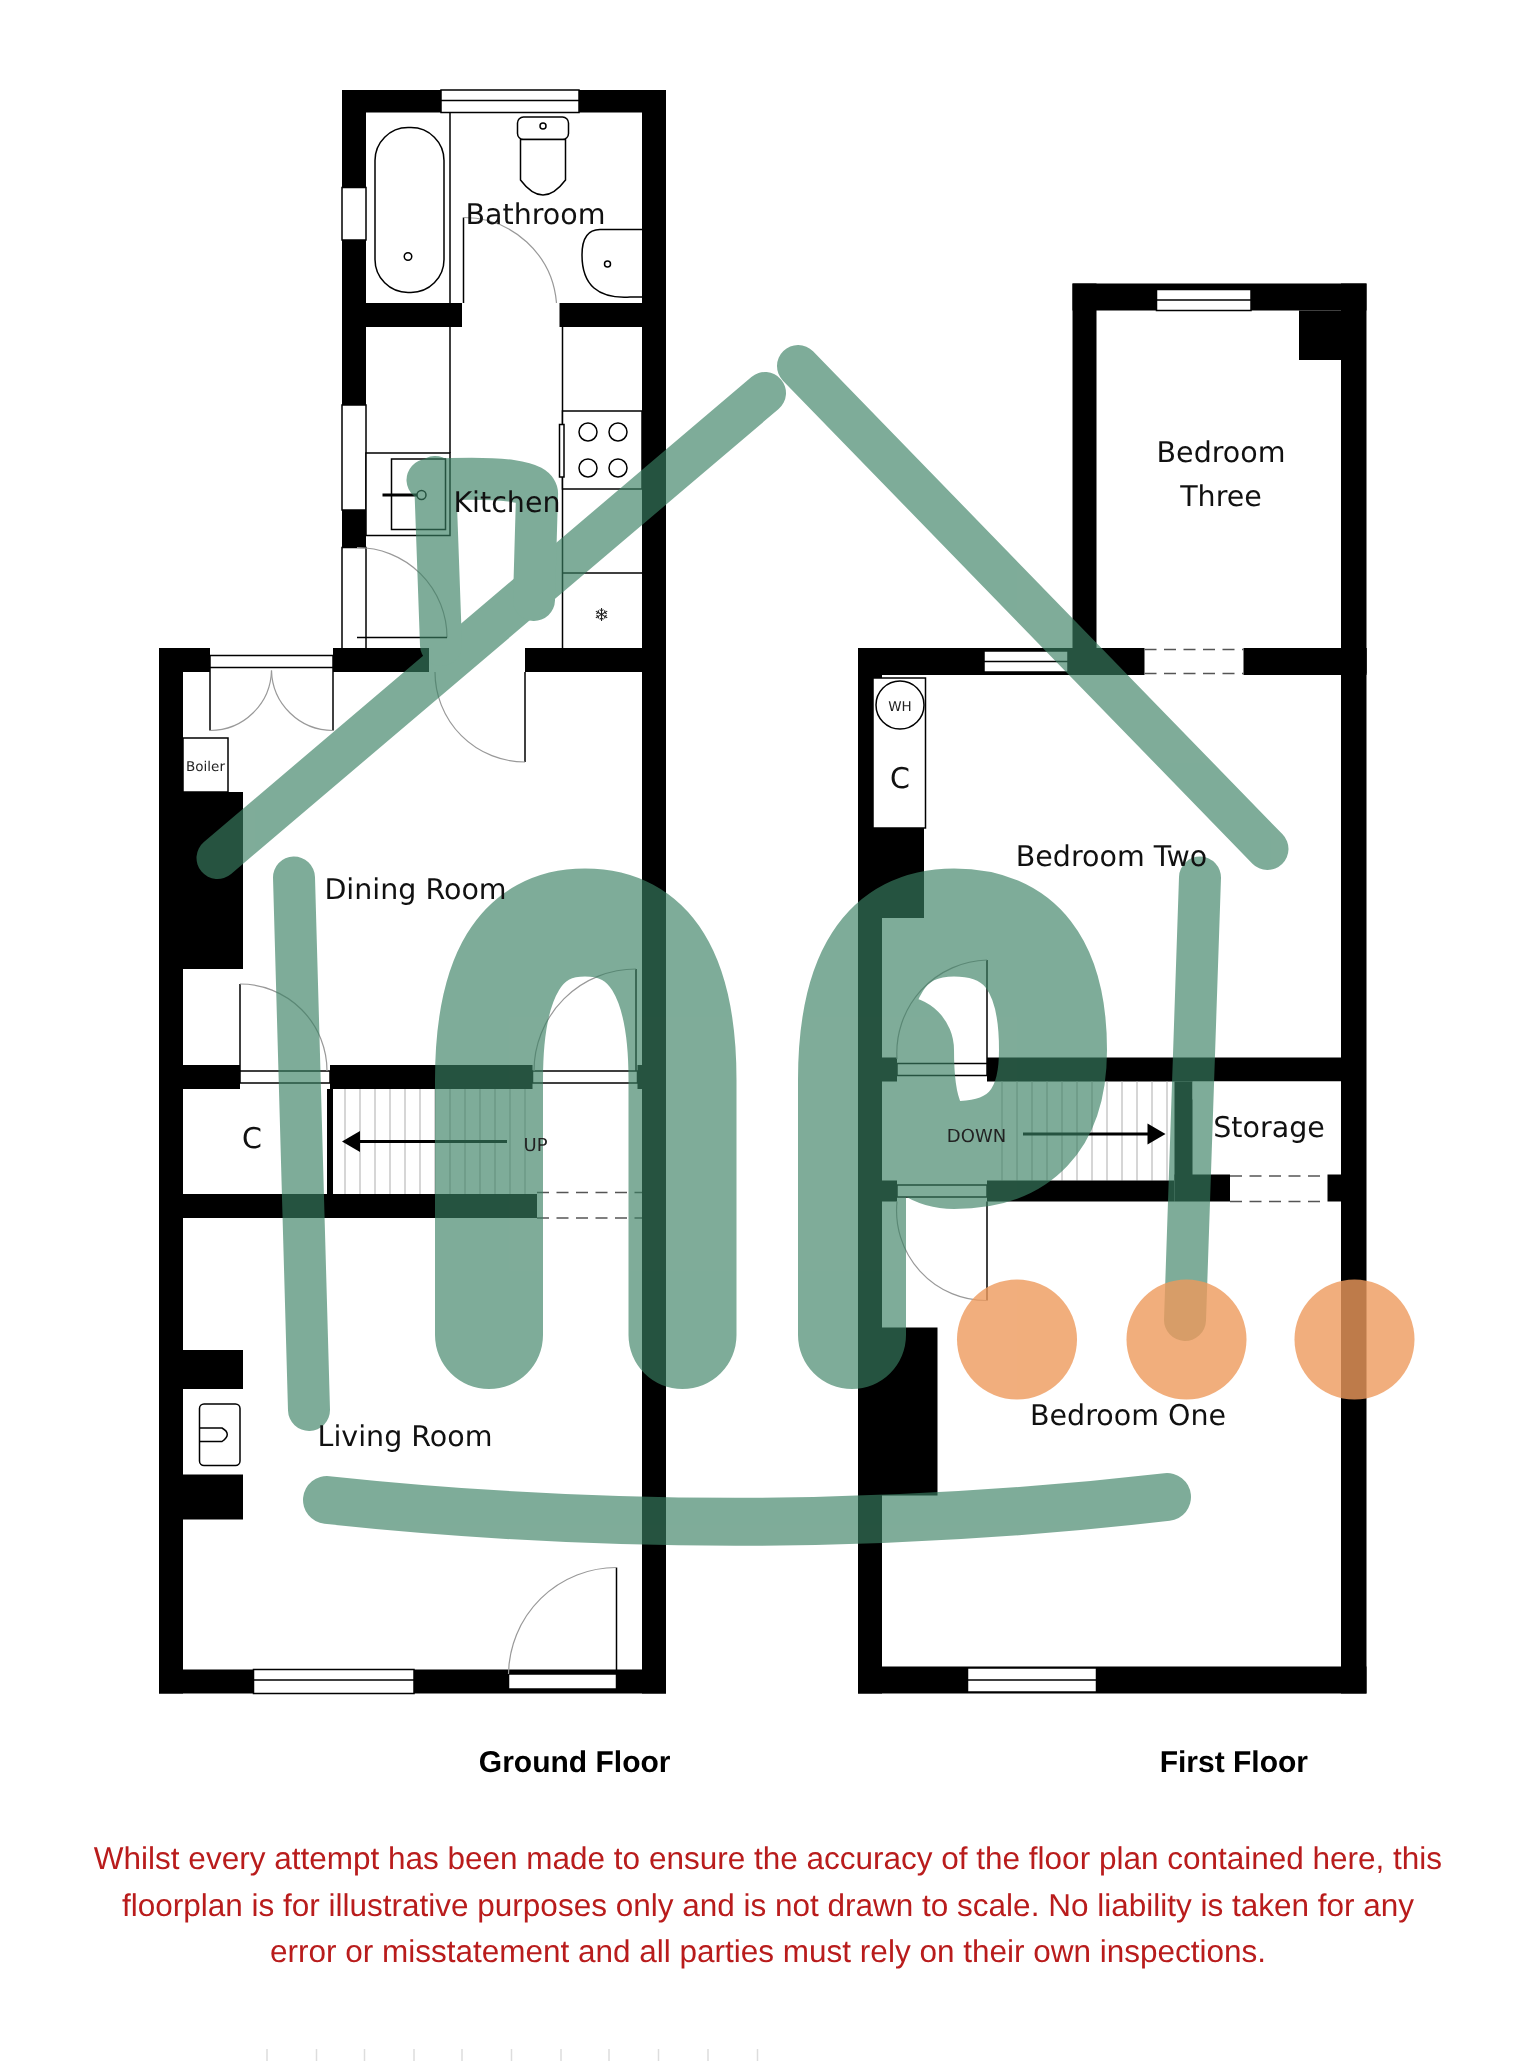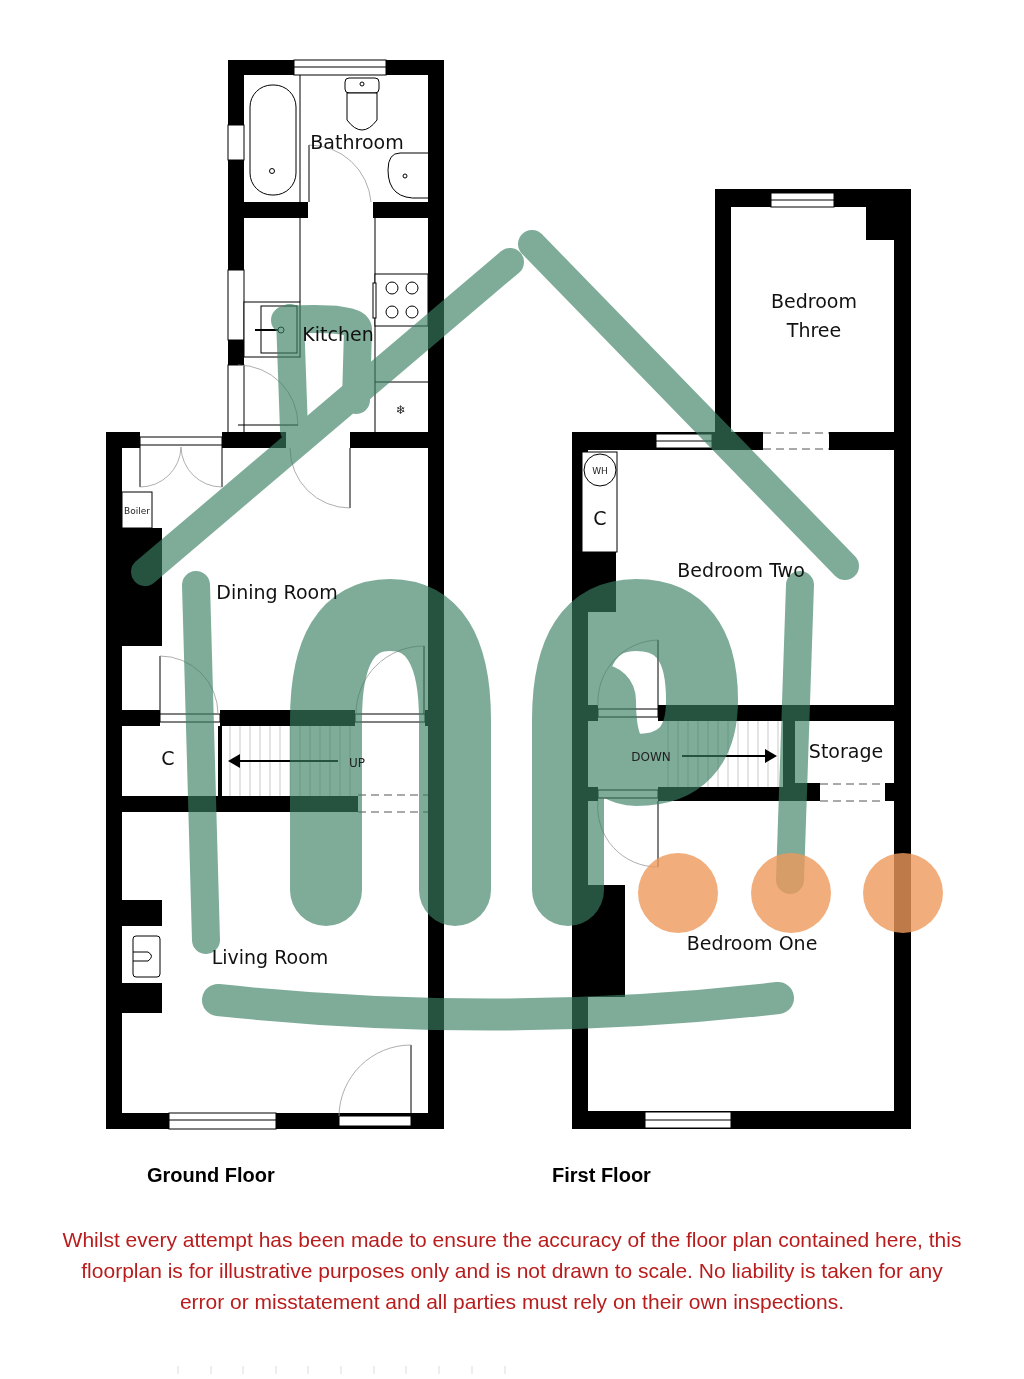--- a/index.html
+++ b/index.html
@@ -1,21 +1,21 @@
 <!DOCTYPE html>
 <html><head>
   <meta charset="utf-8">
   <style>
     html, body { margin: 0; padding: 0; background: #ffffff; }
     body { width: 1024px; height: 1379px; position: relative; overflow: hidden; font-family: "DejaVu Sans", sans-serif; }
     #plan { position: absolute; left: 0; top: 0; width: 1024px; height: 1379px; }
     .room-label { font-family: "DejaVu Sans", sans-serif; font-size: 19px; fill: #111; }
     .small-label { font-family: "DejaVu Sans", sans-serif; font-size: 9px; fill: #222; }
     .tiny-label { font-family: "DejaVu Sans", sans-serif; font-size: 12px; fill: #222; }
-    .floor-title { position: absolute; top: 1164px; font-family: "Liberation Sans", sans-serif; font-weight: bold; font-size: 20px; color: #000; text-align: left; width: 300px; }
+    .floor-title { position: absolute; top: 1164px; font-family: "Liberation Sans", sans-serif; font-weight: bold; font-size: 20px; color: #000; text-align: right; width: 300px; }
     .disclaimer { position: absolute; top: 1224px; left: 60px; width: 904px; font-family: "Liberation Sans", sans-serif; font-size: 21px; line-height: 31px; color: #b91c1c; text-align: center; }
     .ticks { position: absolute; top: 1366px; left: 0; width: 1024px; height: 10px; }
   </style>
 </head>
 <body>
 
 <svg id="plan" viewBox="0 0 1024 1379" xmlns="http://www.w3.org/2000/svg">
 
   <g>
 
@@ -231,21 +231,21 @@
     <text x="814" y="337" class="room-label" text-anchor="middle">Three</text>
     <text x="600" y="525" class="room-label" text-anchor="middle">C</text>
     <text x="741" y="577" class="room-label" text-anchor="middle">Bedroom Two</text>
     <text x="651" y="761" class="tiny-label" text-anchor="middle">DOWN</text>
     <text x="846" y="758" class="room-label" text-anchor="middle">Storage</text>
     <text x="752" y="950" class="room-label" text-anchor="middle">Bedroom One</text>
   </g>
 </svg>
 
 <div class="floor-title" style="left:147px;">Ground Floor</div>
-<div class="floor-title" style="left:552px;">First Floor</div>
+<div class="floor-title" style="left:572px;">First Floor</div>
 
 <div class="disclaimer">Whilst every attempt has been made to ensure the accuracy of the floor plan contained here, this floorplan is for illustrative purposes only and is not drawn to scale. No liability is taken for any error or misstatement and all parties must rely on their own inspections.</div>
 
 <svg class="ticks" viewBox="0 0 1024 10">
   <g stroke="#ddd" stroke-width="1">
     <line x1="178" y1="0" x2="178" y2="8"></line>
       <line x1="211" y1="0" x2="211" y2="8"></line>
     <line x1="243" y1="0" x2="243" y2="8"></line>
       <line x1="276" y1="0" x2="276" y2="8"></line>
     <line x1="308" y1="0" x2="308" y2="8"></line>

